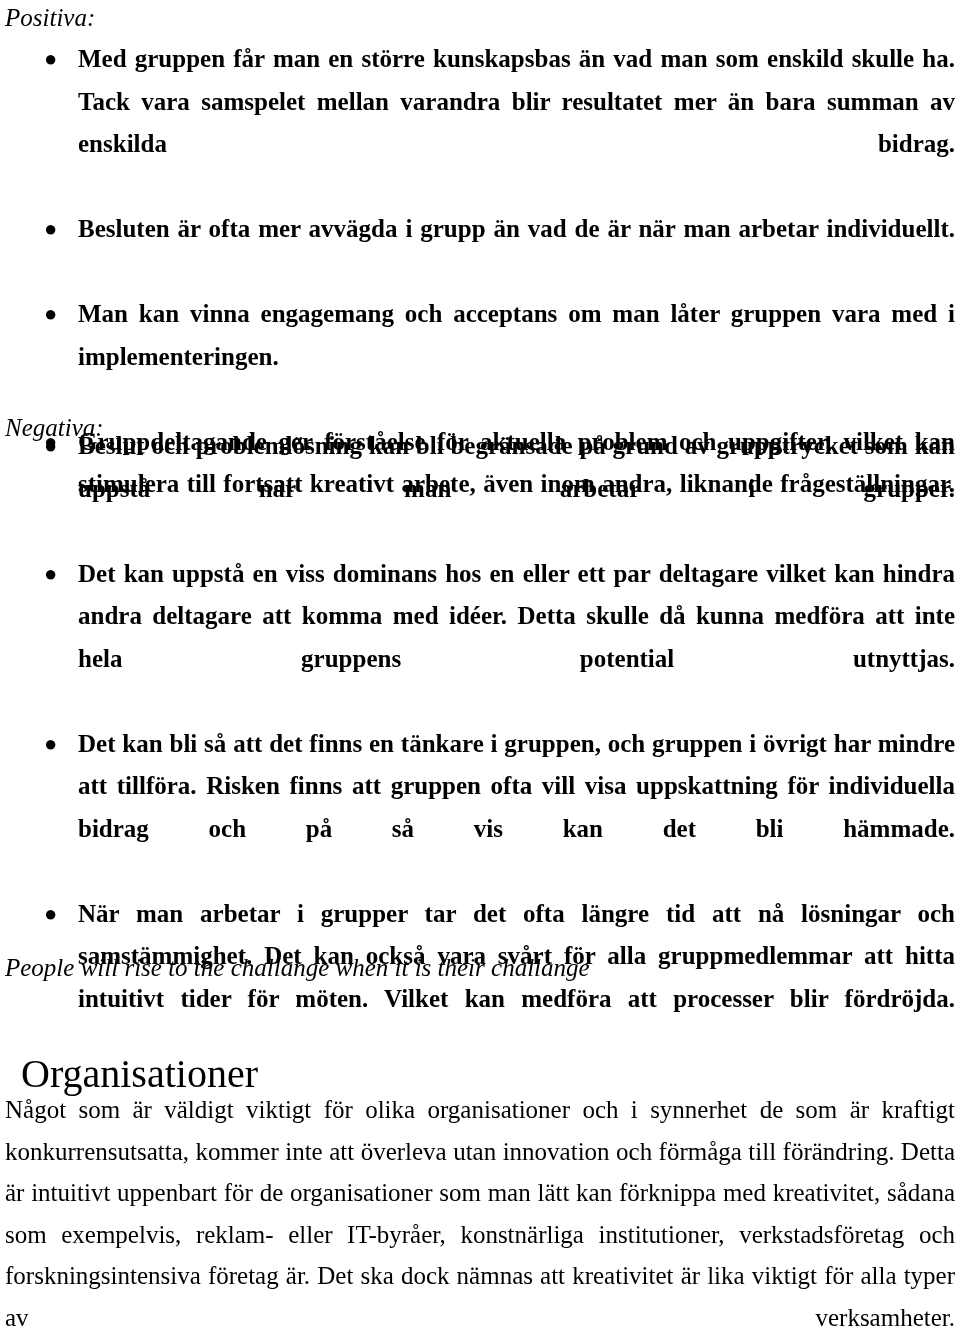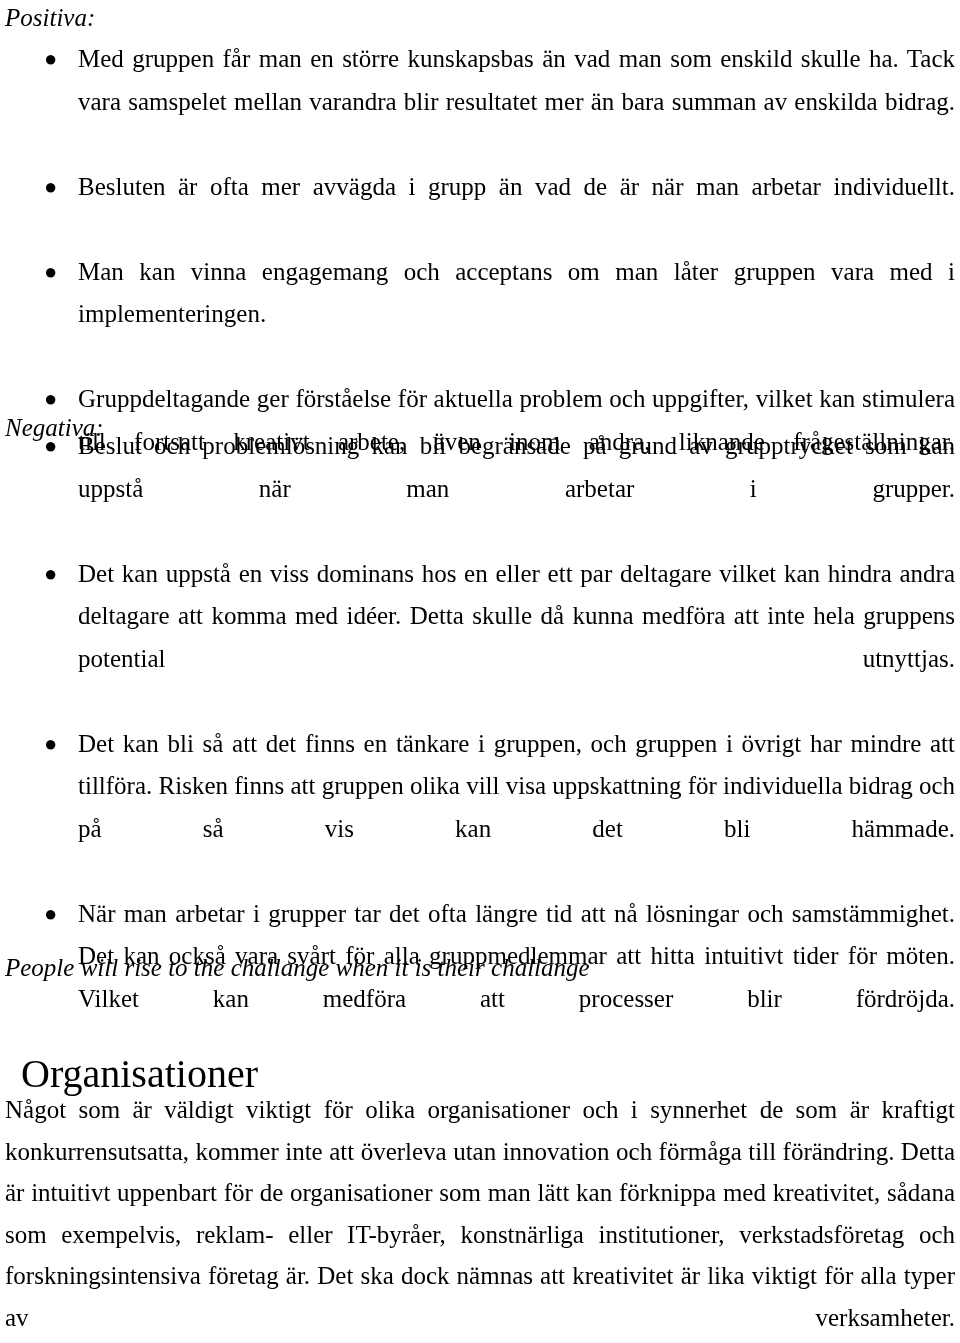--- a/index.html
+++ b/index.html
@@ -53,20 +53,21 @@
     position: absolute;
     left: 39px;
     top: 0;
     width: 12px;
     line-height: 42.5px;
     font-size: 22px;
     text-align: left;
   }
   ul.bullets > li .li-text {
     display: block;
+    font-weight: bold;
   }
   
   ul.bullets > li .li-text::after {
     content: "";
     display: inline-block;
     width: 100%;
   }
 
   
   .quote-block {
@@ -151,21 +152,21 @@
     <li>
       <span class="bullet-glyph">●</span>
       <span class="li-text">Beslut och problemlösning kan bli begränsade på grund av grupptrycket som kan uppstå när man arbetar i grupper.</span>
     </li>
     <li>
       <span class="bullet-glyph">●</span>
       <span class="li-text">Det kan uppstå en viss dominans hos en eller ett par deltagare vilket kan hindra andra deltagare att komma med idéer. Detta skulle då kunna medföra att inte hela gruppens potential utnyttjas.</span>
     </li>
     <li>
       <span class="bullet-glyph">●</span>
-      <span class="li-text">Det kan bli så att det finns en tänkare i gruppen, och gruppen i övrigt har mindre att tillföra. Risken finns att gruppen olika vill visa uppskattning för individuella bidrag och på så vis kan det bli hämmade.</span>
+      <span class="li-text">Det kan bli så att det finns en tänkare i gruppen, och gruppen i övrigt har mindre att tillföra. Risken finns att gruppen ofta vill visa uppskattning för individuella bidrag och på så vis kan det bli hämmade.</span>
     </li>
     <li>
       <span class="bullet-glyph">●</span>
       <span class="li-text">När man arbetar i grupper tar det ofta längre tid att nå lösningar och samstämmighet. Det kan också vara svårt för alla gruppmedlemmar att hitta intuitivt tider för möten. Vilket kan medföra att processer blir fördröjda.</span>
     </li>
   </ul>
 
   <div class="quote-block abs" style="left:5px; top:952px; width:950px;">
     <span class="quote-line">People will rise to the challange when it is their challange</span>
   </div>

